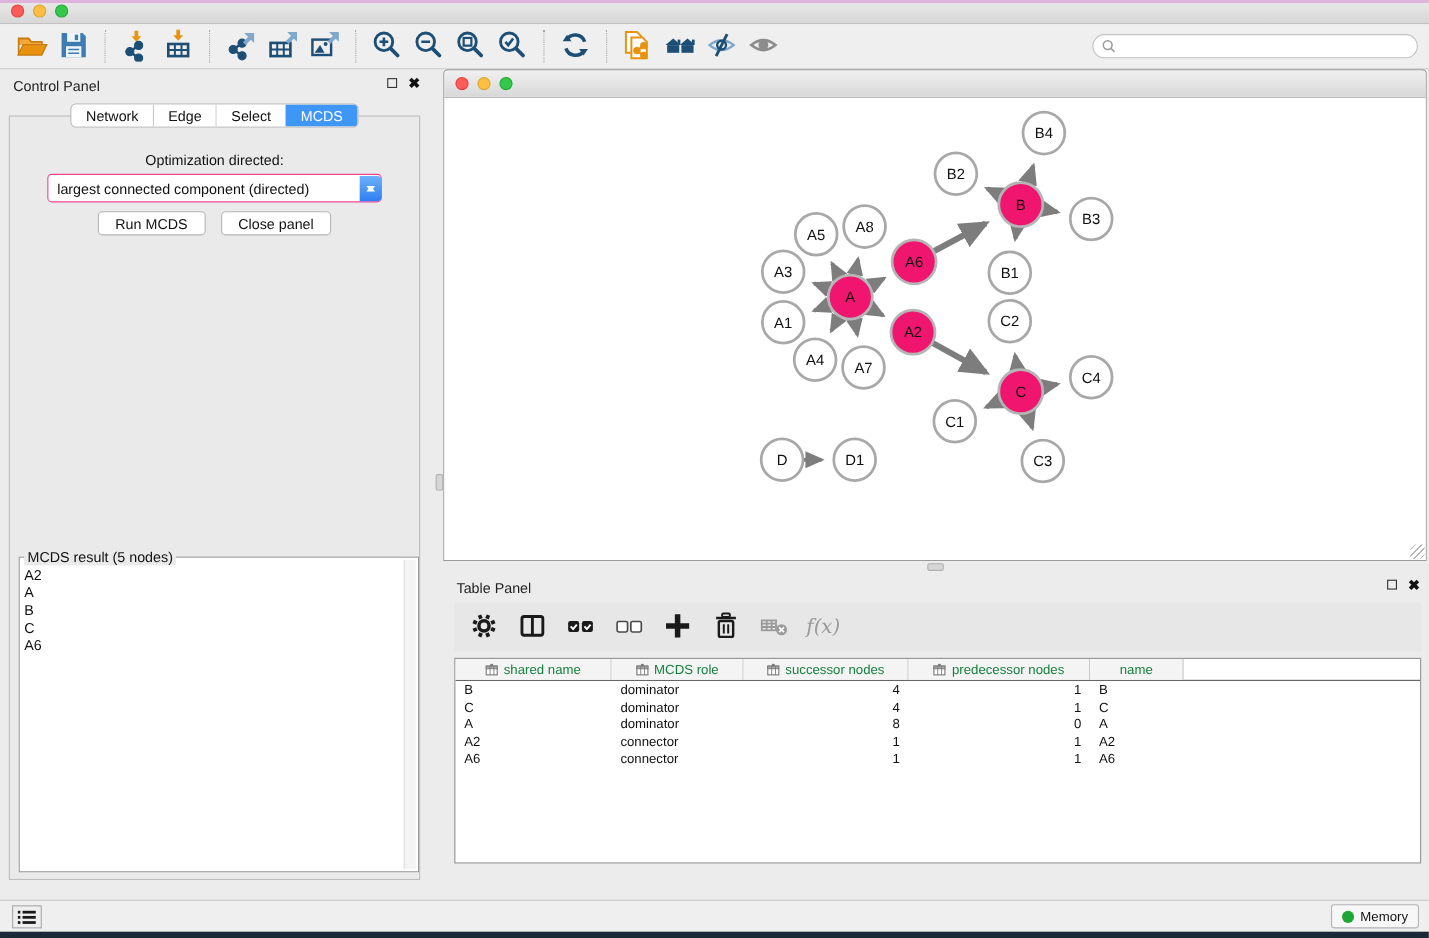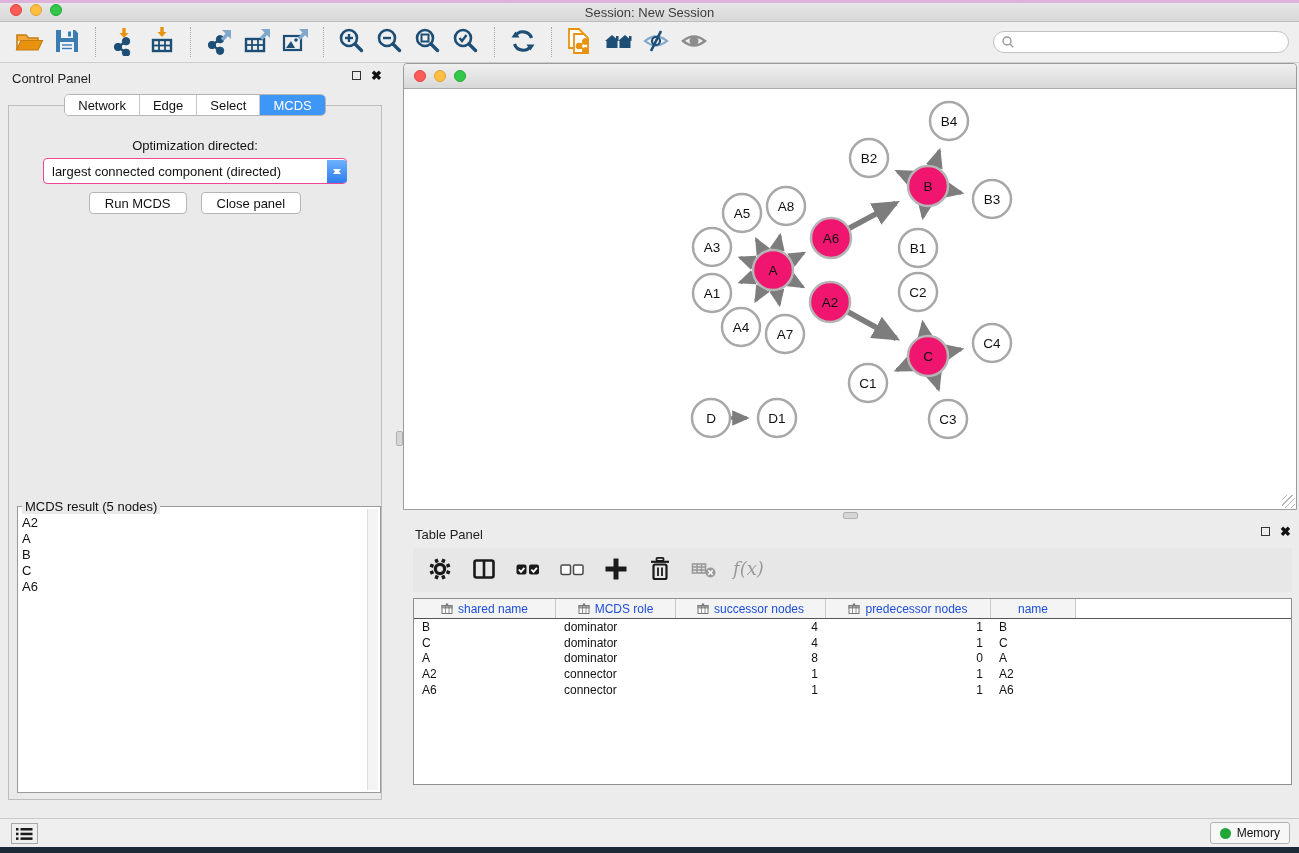--- a/index.html
+++ b/index.html
@@ -59,21 +59,21 @@
     background:repeating-linear-gradient(135deg, transparent 0 3px, #b5b5b5 3px 4px); }
   .split-grip-v { position:absolute; left:396px; top:431px; width:7px; height:15px; background:#d6d6d6; border:1px solid #b1b1b1; border-radius:2px; }
   .split-grip-h { position:absolute; left:843px; top:512px; width:15px; height:7px; background:#d6d6d6; border:1px solid #b1b1b1; border-radius:2px; }
 
   
   .table-panel { position:absolute; left:403px; top:520px; width:896px; height:292px; background:#ececec; }
   .tp-toolbar { position:absolute; left:10px; right:7px; top:28px; height:44px; background:#e7e7e7; display:flex; align-items:center; gap:10px; padding-left:10px; }
   .tp-btn { width:34px; height:32px; display:flex; align-items:center; justify-content:center; background:none; border:none; }
   .tbl-wrap { position:absolute; left:10px; right:7px; top:78px; bottom:27px; background:#fff; border:1px solid #8f8f8f; overflow:hidden; }
   .tbl-header { display:flex; height:20px; border-bottom:1px solid #555; }
-  .th { background:#f4f4f4; border-right:1px solid #c9c9c9; display:flex; align-items:center; justify-content:center; gap:5px; font-size:12px; color:#1d4ed8; position:relative; }
+  .th { background:#f4f4f4; border-right:1px solid #c9c9c9; display:flex; align-items:center; justify-content:center; gap:5px; font-size:12px; color:#15803d; position:relative; }
   .th .thtxt { }
   .tbl-body { font-size:12px; color:#111; }
   .trow { display:flex; height:15.7px; align-items:center; }
   .td { padding:0 8px; white-space:nowrap; overflow:hidden; }
   .td.num { text-align:right; }
   .tp-tabs { position:absolute; left:0; right:0; bottom:2px; display:flex; justify-content:center; }
 
   
   .statusbar { position:absolute; left:0; top:818px; right:0; height:29px; background:#efefef; border-top:1px solid #c9c9c9; }
   .list-btn { position:absolute; left:11px; top:4px; width:27px; height:21px; background:#efefef; border:1px solid #a8a8a8; display:flex; align-items:center; justify-content:center; }
@@ -85,21 +85,20 @@
 <body>
 
 <div class="top-strip"></div>
 
 <div class="titlebar">
   <div class="lights">
     <span class="light r"></span>
     <span class="light y"></span>
     <span class="light g"></span>
   </div>
-  <div class="title">Session: New Session</div>
 </div>
 
 <div class="main-toolbar">
   <span id="tb-items" style="display:flex;align-items:center;">
       <button class="tb-btn">
         <span><svg width="30" height="30" viewBox="0 0 30 30">
             <path d="M3 9 h9 l2.5 3 H24 v3 H3z" fill="#f4a83b"></path>
             <path d="M3 24 L3 9 h9 l2.5 3 H24 l0 2" fill="none" stroke="#c87d10" stroke-width="1.6"></path>
             <path d="M2.5 24 L7 14.5 H28.5 L24 24 Z" fill="#e8920d" stroke="#c87d10" stroke-width="1.2"></path>
           </svg></span>

